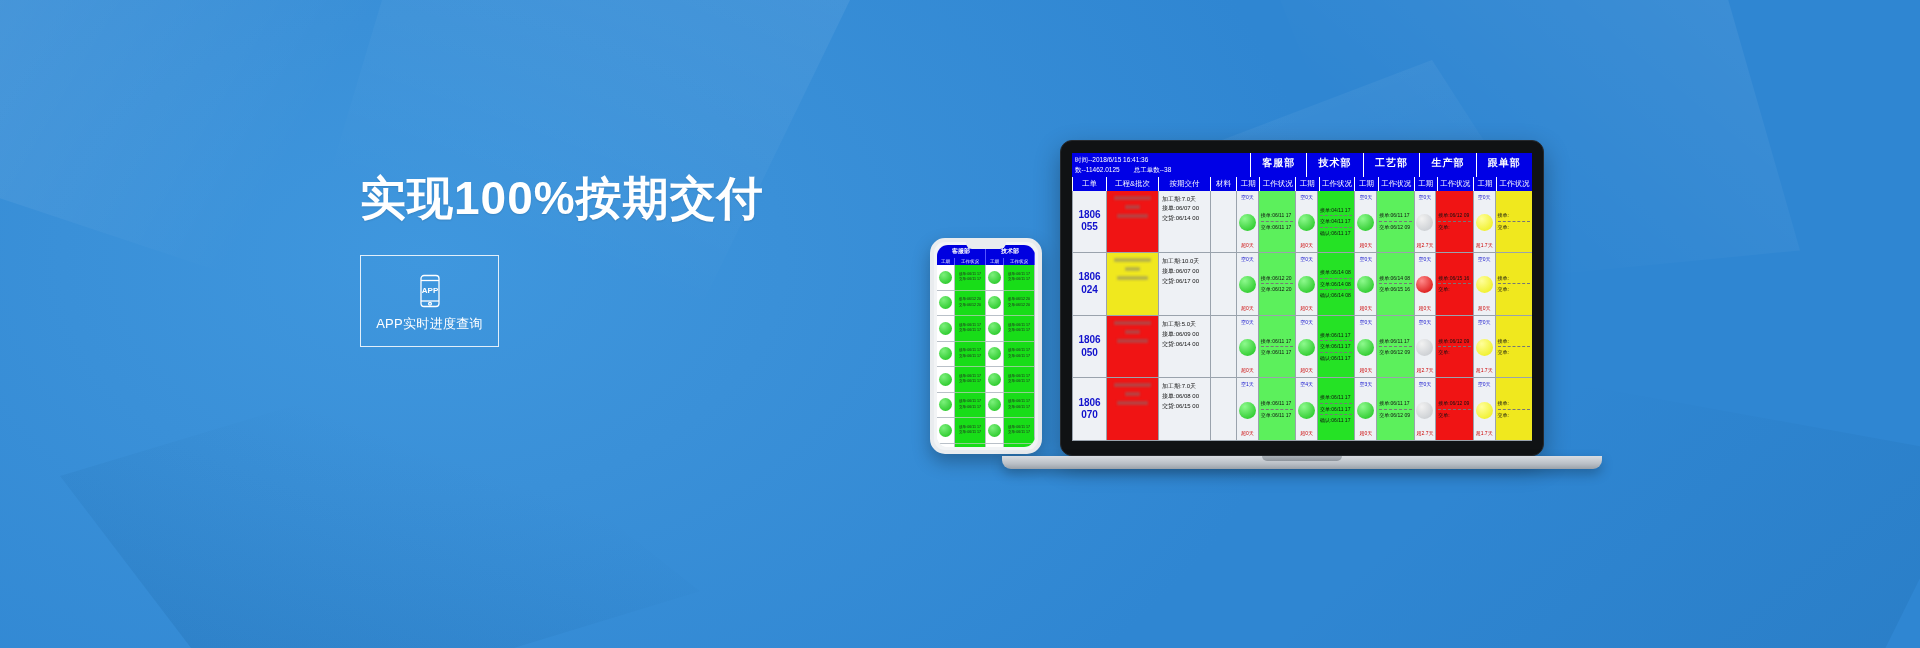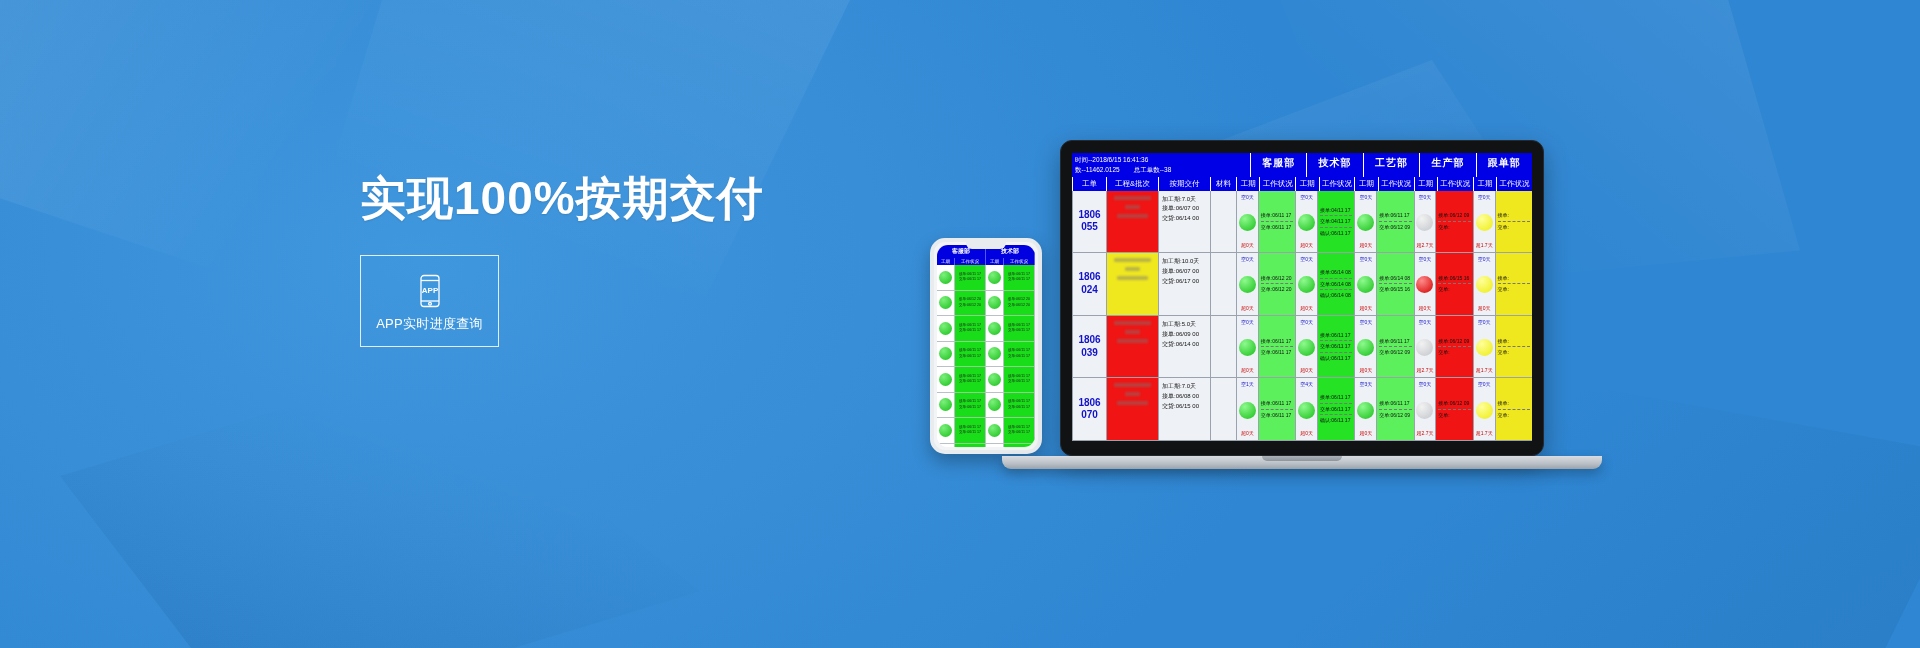--- a/index.html
+++ b/index.html
@@ -504,21 +504,21 @@
                 </div>
                 <div class="gc c-st" style="background: rgb(240, 232, 30); flex: 1.22 1 0%;">
                   <div>接单:</div>
                   <div class="dashrule"></div>
                   <div>交单:</div>
                 </div>
               </div>
               <div class="grow">
                 <div class="gc c-wo">
                   <div>1806</div>
-                  <div>039</div>
+                  <div>050</div>
                 </div>
                 <div class="gc c-prod" style="background: rgb(240, 20, 20);">
                   <div class="blurline" style="width: 74%;"></div>
                   <div class="blurline" style="width: 30%;"></div>
                   <div class="blurline" style="width: 60%;"></div>
                 </div>
                 <div class="gc c-cycle">
                   <div>加工期:5.0天</div>
                   <div>接单:06/09 00</div>
                   <div>交货:06/14 00</div>

